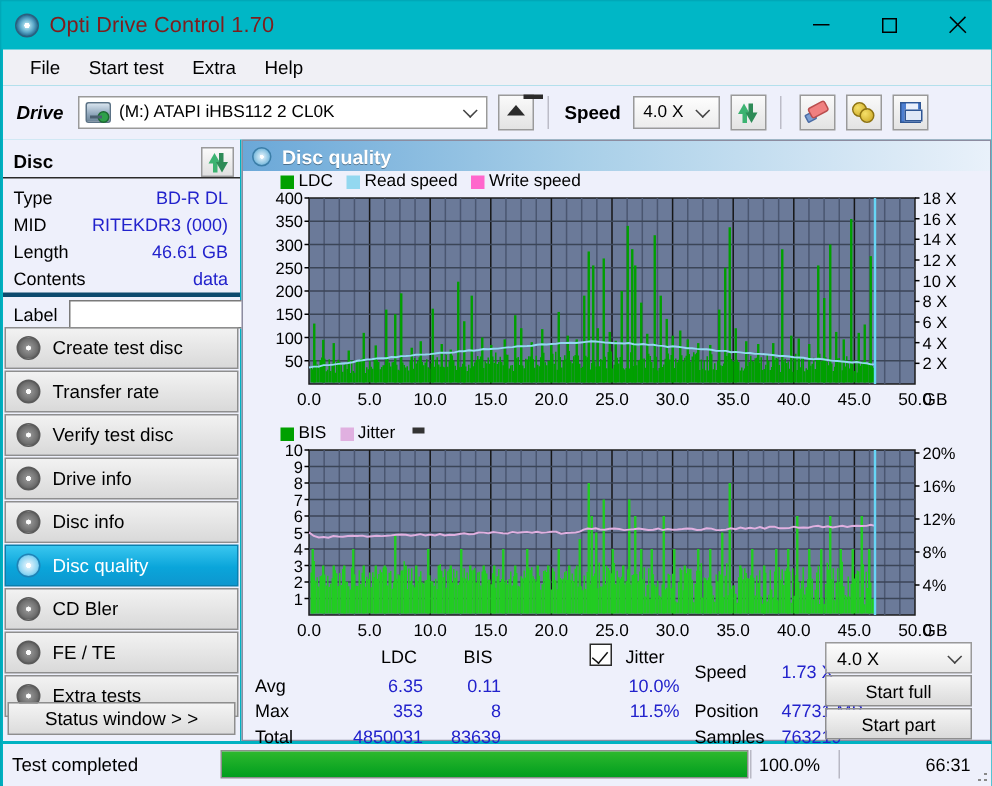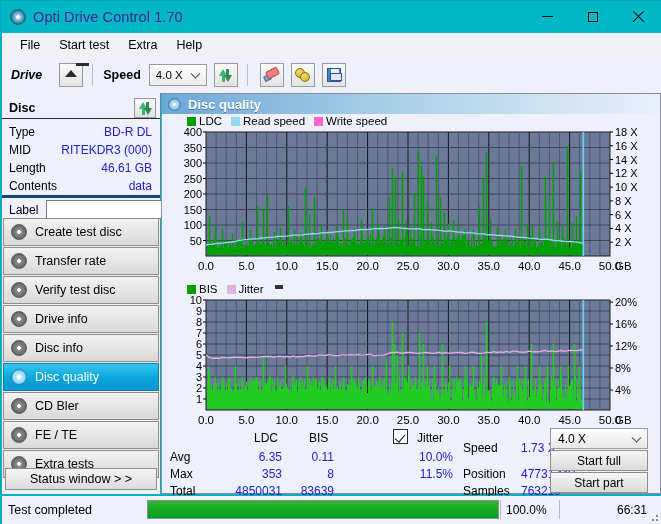--- a/index.html
+++ b/index.html
@@ -24,21 +24,21 @@
     display: flex; align-items: center;
   }
   #app-icon {
     width: 16px; height: 16px; margin-left: 9px; margin-right: 7px;
     border-radius: 50%;
     background: radial-gradient(circle at 50% 50%, #ffffff 0%, #ffffff 17%, #9fd7e8 19%, #5aa8c8 46%, #2a6e94 70%, #bfe3ef 86%, #6fb4d2 100%);
     border: 1px solid #2a5f7d;
     position: relative;
   }
   #app-title {
-    font-size: 14.5px; color: #4c1d95; letter-spacing: 0.1px;
+    font-size: 14.5px; color: #7f1d1d; letter-spacing: 0.1px;
   }
   .wbtn {
     position: absolute; top: 0; height: 31px; width: 45px;
     display: flex; align-items: center; justify-content: center;
     color: #000; font-size: 14px;
   }
   #btn-min { right: 92px; }
   #btn-max { right: 47px; }
   #btn-close { right: 2px; }
   .min-glyph { width: 11px; height: 1px; background: #000; }
@@ -344,20 +344,25 @@
 
   <div id="menubar">
     <div class="menu-item">File</div>
     <div class="menu-item">Start test</div>
     <div class="menu-item">Extra</div>
     <div class="menu-item">Help</div>
   </div>
 
   <div id="toolbar">
     <div class="tb-label" id="drive-label">Drive</div>
+    <div id="drive-combo">
+      <div id="drive-icon"></div>
+      <div id="drive-text">(M:)  ATAPI iHBS112  2 CL0K</div>
+      <div class="combo-arrow"></div>
+    </div>
     <div class="tb-btn">
       <div class="eject-glyph">
           <div class="eject-bar"></div>
         </div>
     </div>
     <div class="tb-sep"></div>
     <div class="tb-label" id="speed-label">Speed</div>
     <div id="speed-combo">
       <span>4.0 X</span>
       <div class="combo-arrow"></div>

